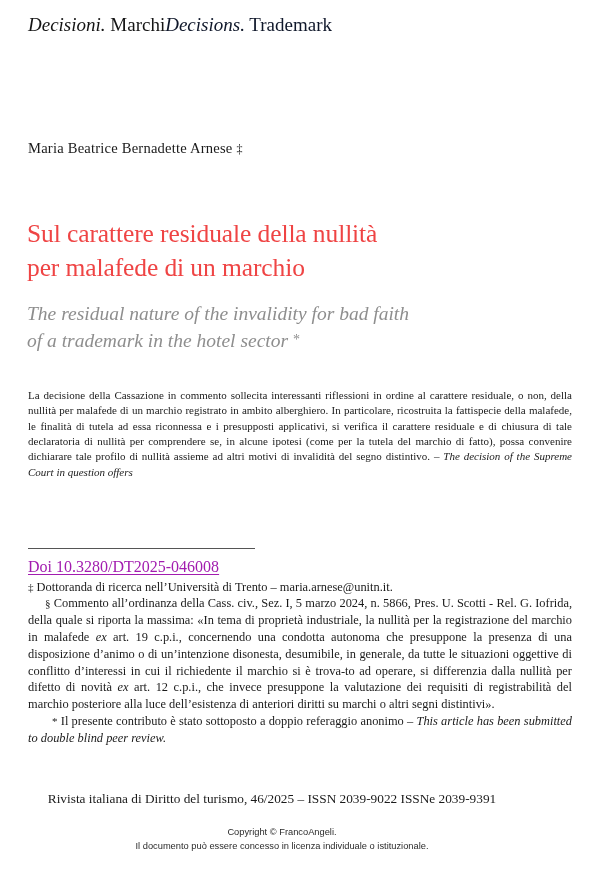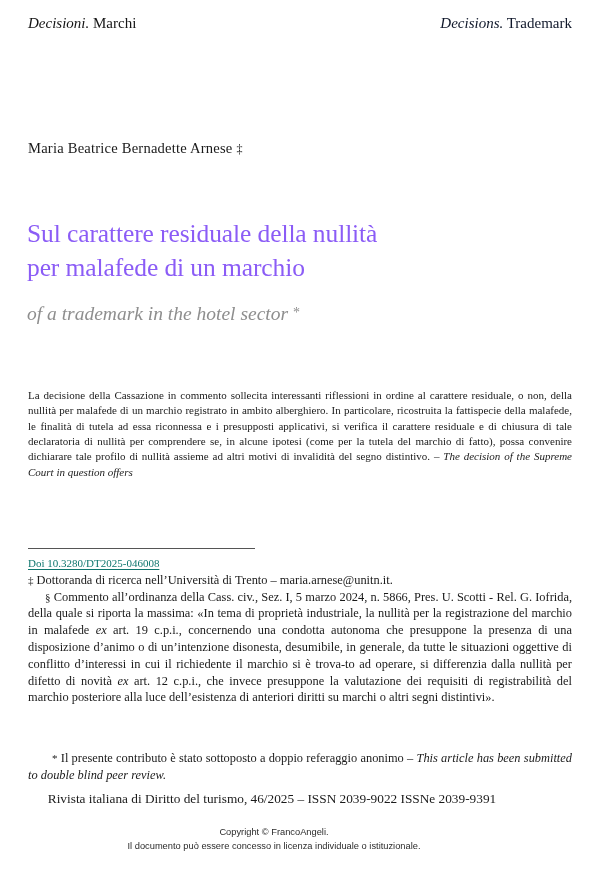--- a/index.html
+++ b/index.html
@@ -23,23 +23,22 @@
     height: 888px;
   }
 
   
   .running-head {
     position: absolute;
     left: 28px;
     top: 14px;
     width: 544px;
     display: flex;
-    justify-content: space-between;
     align-items: baseline;
-    font-size: 15px;
+    font-size: 19px;
     line-height: 1.2;
   }
   .rh-left { color: #151515; white-space: pre; }
   .rh-right { color: #0f172a; white-space: pre; }
   .rh-ital { font-style: italic; }
 
   
   .author {
     position: absolute;
     left: 28px;
@@ -52,21 +51,21 @@
   .author .dagger { font-size: 12px; }
 
   
   .title {
     position: absolute;
     left: 27px;
     top: 200px;
     width: 545px;
     font-size: 25.5px;
     line-height: 1.33;
-    color: #8b5cf6;
+    color: #ef4444;
     font-weight: normal;
     letter-spacing: -0.1px;
   }
   .title .sect {
     font-size: 15px;
     vertical-align: 2px;
   }
   .title-line { display: block; white-space: pre; }
 
   
@@ -113,54 +112,54 @@
     position: absolute;
     left: 28px;
     top: 556px;
     width: 544px;
     font-size: 12.4px;
     line-height: 1.355;
     color: #1a1a1a;
   }
   .doi {
     display: block;
-    color: #0f766e;
+    color: #a21caf;
     text-decoration: underline;
     text-underline-offset: 1.5px;
-    font-size: 11px;
+    font-size: 16px;
     margin-bottom: 1px;
     width: max-content;
   }
   .fn {
     display: block;
     text-align: justify;
     text-indent: 17px;
     margin: 0;
   }
   .fn-noindent { text-indent: 0; }
   .fn .mark { font-size: 11px; }
   .fn .ital { font-style: italic; }
-  .fn-star { text-indent: 24px; margin-top: 44px; }
+  .fn-star { text-indent: 24px; }
 
   
   .journal {
     position: absolute;
     left: 0;
     top: 791px;
     width: 544px;
     text-align: center;
     font-size: 13.3px;
     color: #1a1a1a;
     white-space: pre;
   }
 
   
   .copyright {
     position: absolute;
-    left: 8px;
+    left: 16px;
     top: 825px;
     width: 532px;
     text-align: center;
     font-family: "Liberation Sans", "DejaVu Sans", sans-serif;
     font-size: 9.3px;
     line-height: 1.55;
     color: #2b2b2b;
   }
   .copyright span { display: block; white-space: pre; }
 </style>
@@ -175,20 +174,21 @@
   </div>
 
   <div class="author"><span>Maria Beatrice Bernadette Arnese</span> <span class="dagger">‡</span></div>
 
   <h1 class="title">
     <span class="title-line">Sul carattere residuale della nullità</span>
     <span class="title-line">per malafede di un marchio</span>
   </h1>
 
   <div class="subtitle">
+    <span class="subtitle-line">The residual nature of the invalidity for bad faith</span>
     <span class="subtitle-line"><span>of a trademark in the hotel sector</span> <span class="ast">*</span></span>
   </div>
 
   <div class="abstract"><span>La decisione della Cassazione in commento sollecita interessanti riflessioni in ordine al carattere residuale, o non, della nullità per malafede di un marchio registrato in ambito alberghiero. In particolare, ricostruita la fattispecie della malafede, le finalità di tutela ad essa riconnessa e i presupposti applicativi, si verifica il carattere residuale e di chiusura di tale declaratoria di nullità per comprendere se, in alcune ipotesi (come per la tutela del marchio di fatto), possa convenire dichiarare tale profilo di nullità assieme ad altri motivi di invalidità del segno distintivo. – </span><span class="en">The decision of the Supreme Court in question offers</span></div>
 
   <div class="fn-rule"></div>
 
   <div class="footnotes">
     <a class="doi" href="#">Doi 10.3280/DT2025-046008</a>
     <p class="fn fn-noindent"><span class="mark">‡</span><span> Dottoranda di ricerca nell’Università di Trento – maria.arnese@unitn.it.</span></p>

